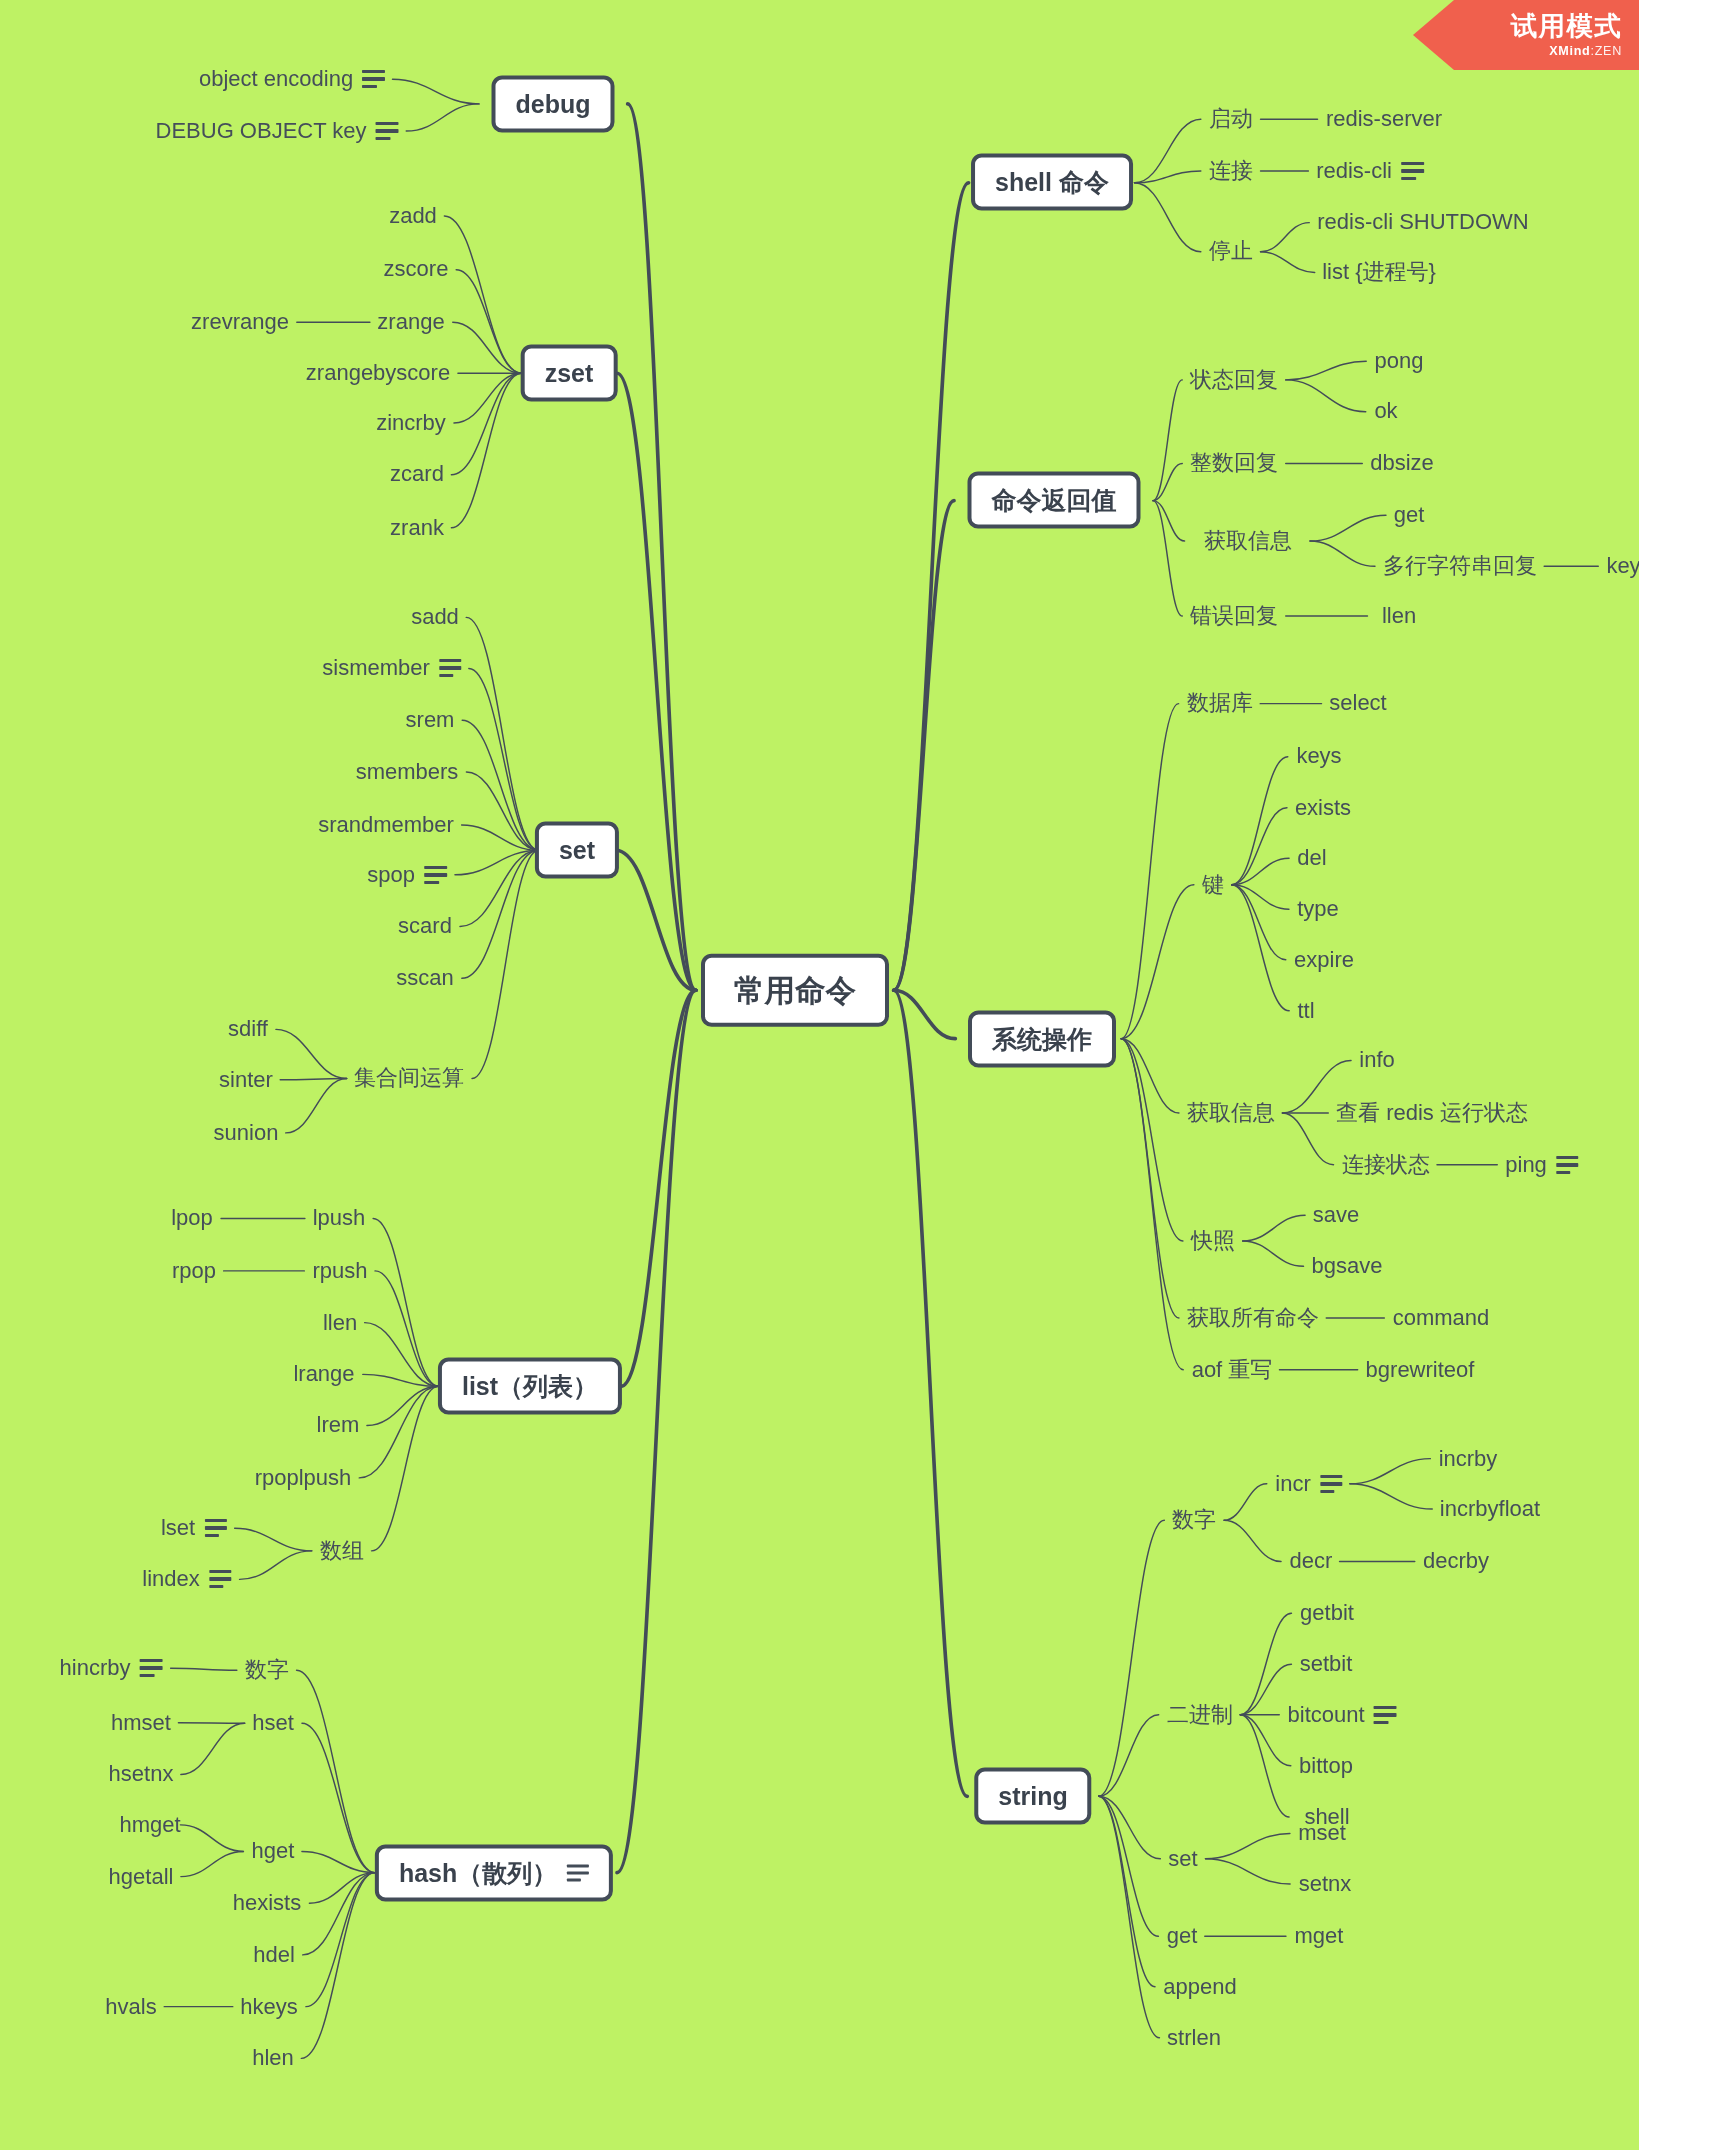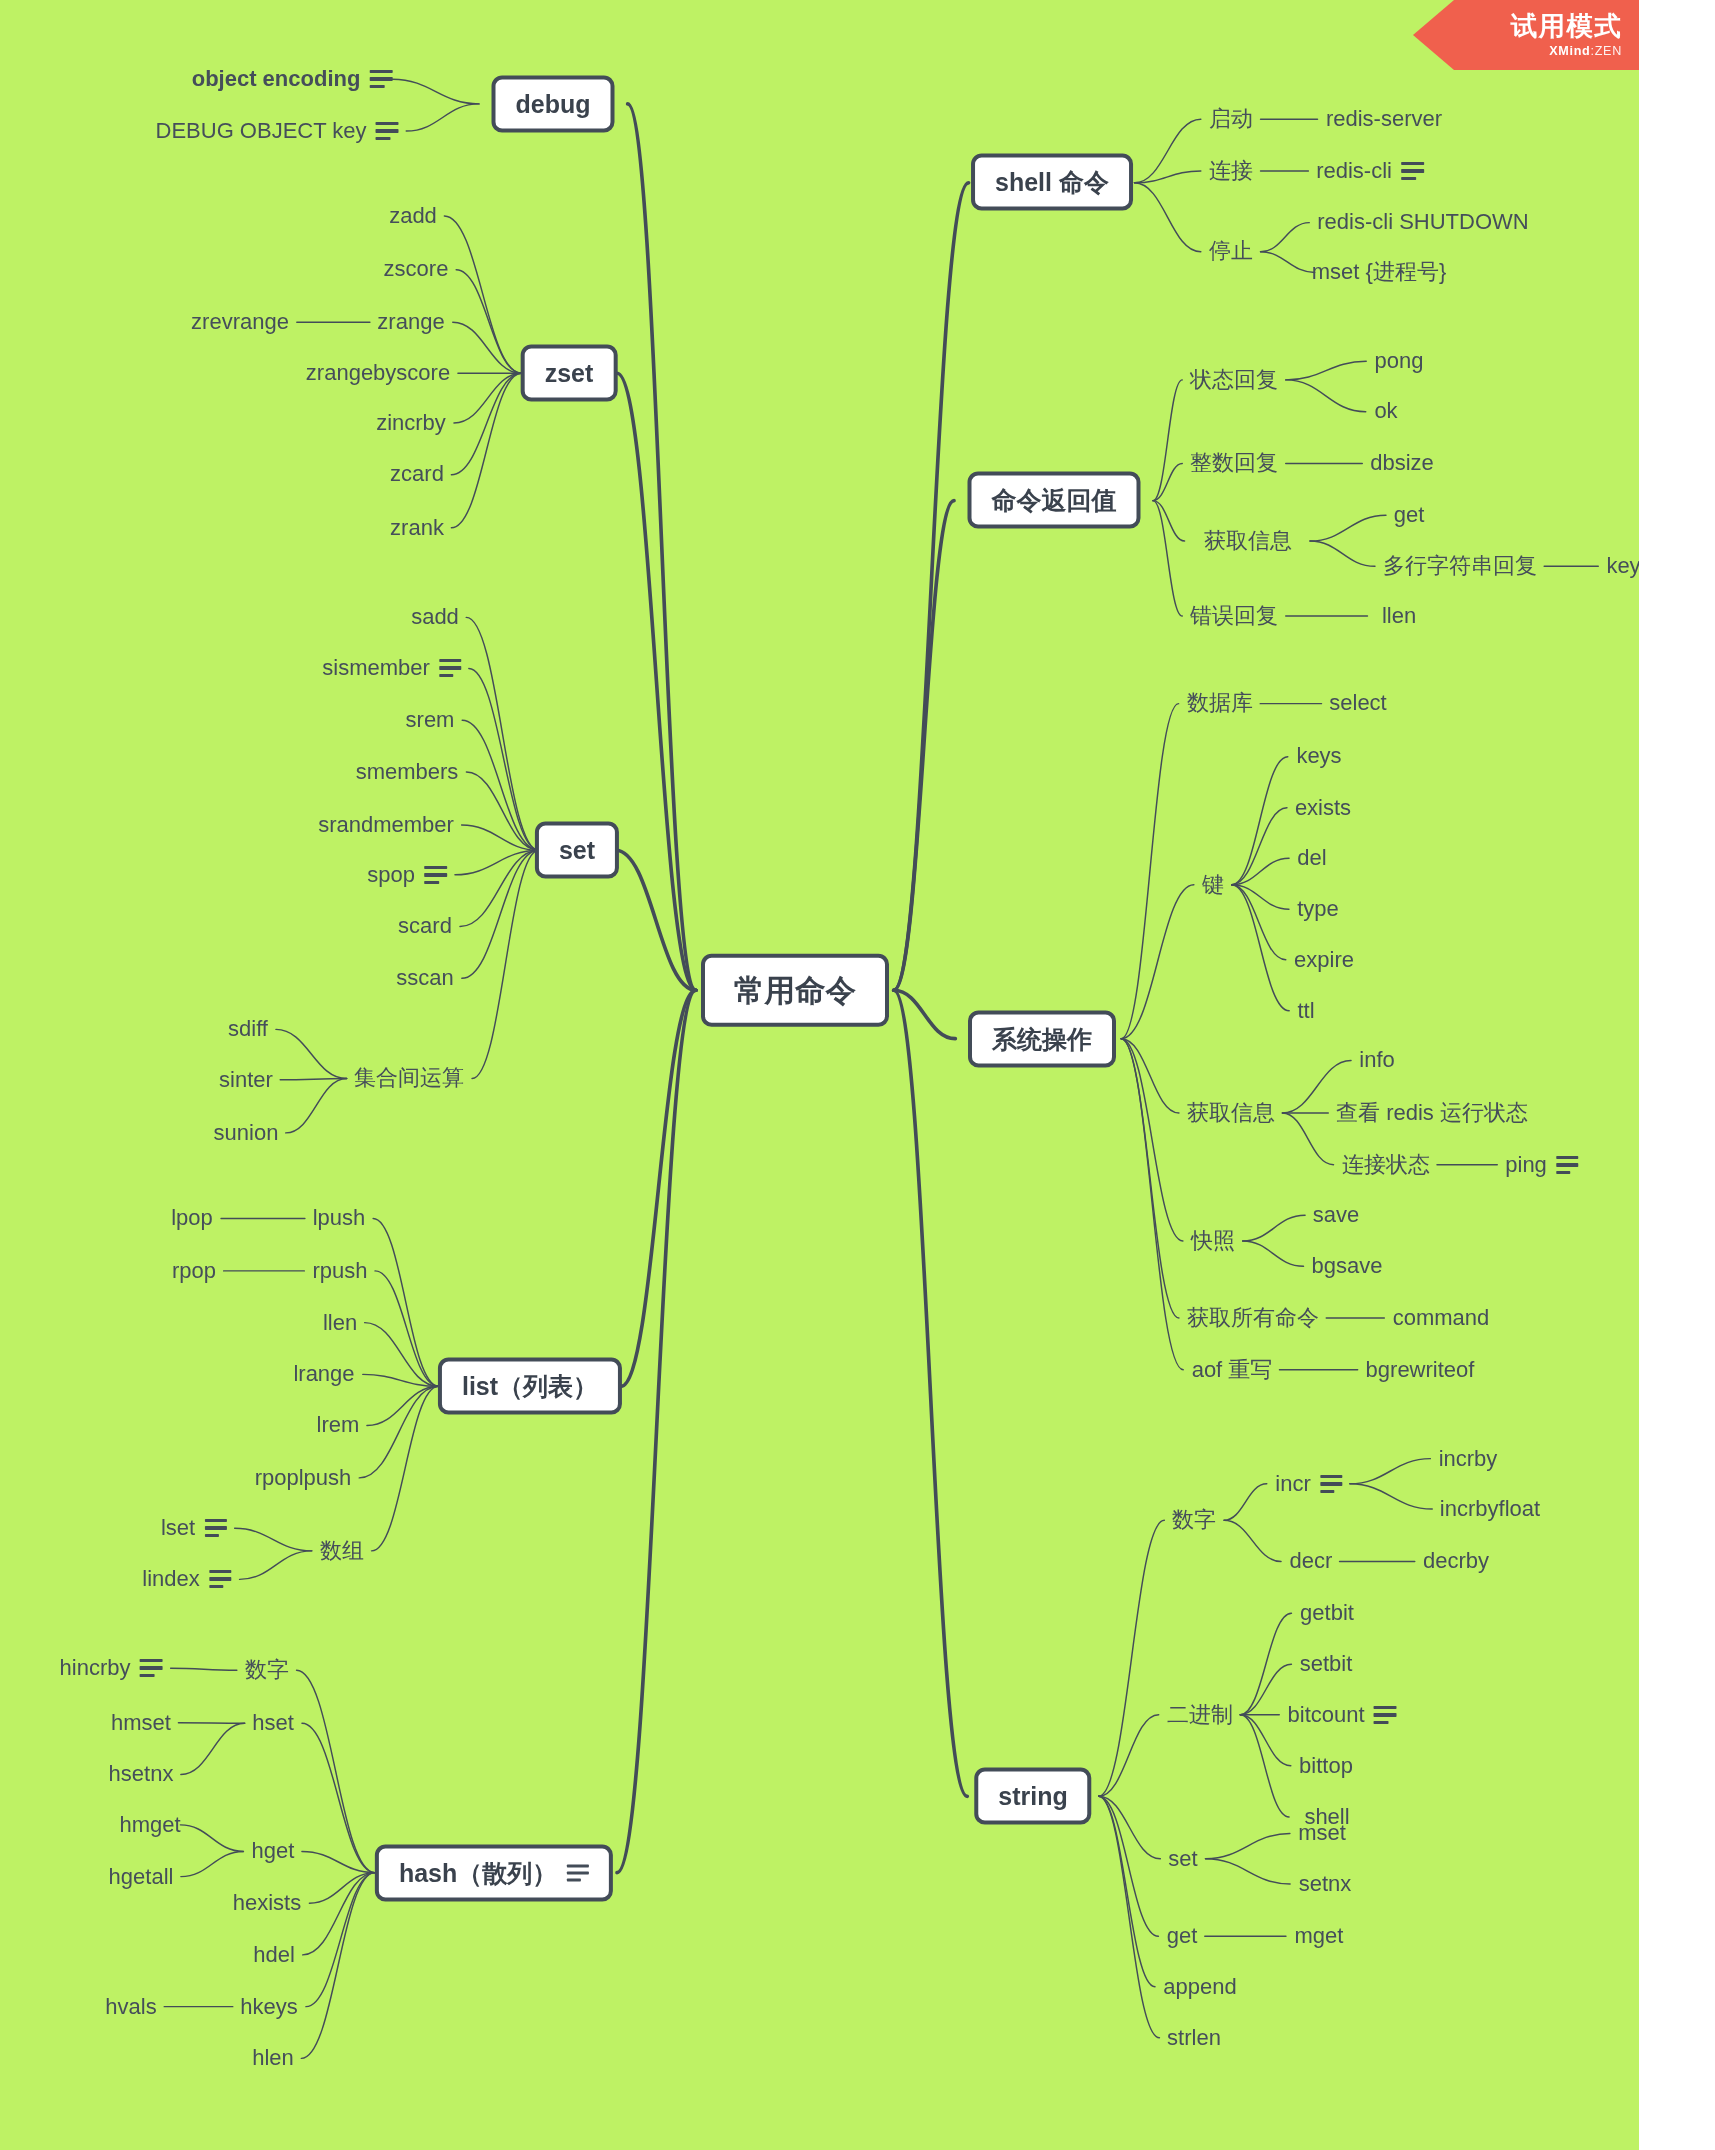--- a/index.html
+++ b/index.html
@@ -165,21 +165,21 @@
       <b>XMind</b><span>:</span><span>ZEN</span>
     </div>
   </div>
 
 <div class="node n-root" style="left: 795px; top: 990px;">
       <span class="txt">常用命令</span>
     </div>
     <div class="node n-main" style="left: 553px; top: 104px;">
       <span class="txt">debug</span>
     </div>
-    <div class="node n-leaf" style="left: 292px; top: 79px; font-weight: bold;">
+    <div class="node n-leaf" style="left: 292px; top: 79px;">
       <span class="txt">object encoding</span>
       <span class="note">
         <i></i>
         <i></i>
         <i></i>
       </span>
     </div>
     <div class="node n-leaf" style="left: 277px; top: 131px;">
       <span class="txt">DEBUG OBJECT key</span>
       <span class="note">
@@ -382,21 +382,21 @@
         <i></i>
       </span>
     </div>
     <div class="node n-leaf" style="left: 1231px; top: 251px;">
       <span class="txt">停止</span>
     </div>
     <div class="node n-leaf" style="left: 1423px; top: 222px;">
       <span class="txt">redis-cli SHUTDOWN</span>
     </div>
     <div class="node n-leaf" style="left: 1379px; top: 272px;">
-      <span class="txt">mset {进程号}</span>
+      <span class="txt">list {进程号}</span>
     </div>
     <div class="node n-main" style="left: 1054px; top: 500px;">
       <span class="txt">命令返回值</span>
     </div>
     <div class="node n-leaf" style="left: 1234px; top: 380px;">
       <span class="txt">状态回复</span>
     </div>
     <div class="node n-leaf" style="left: 1399px; top: 361px;">
       <span class="txt">pong</span>
     </div>

